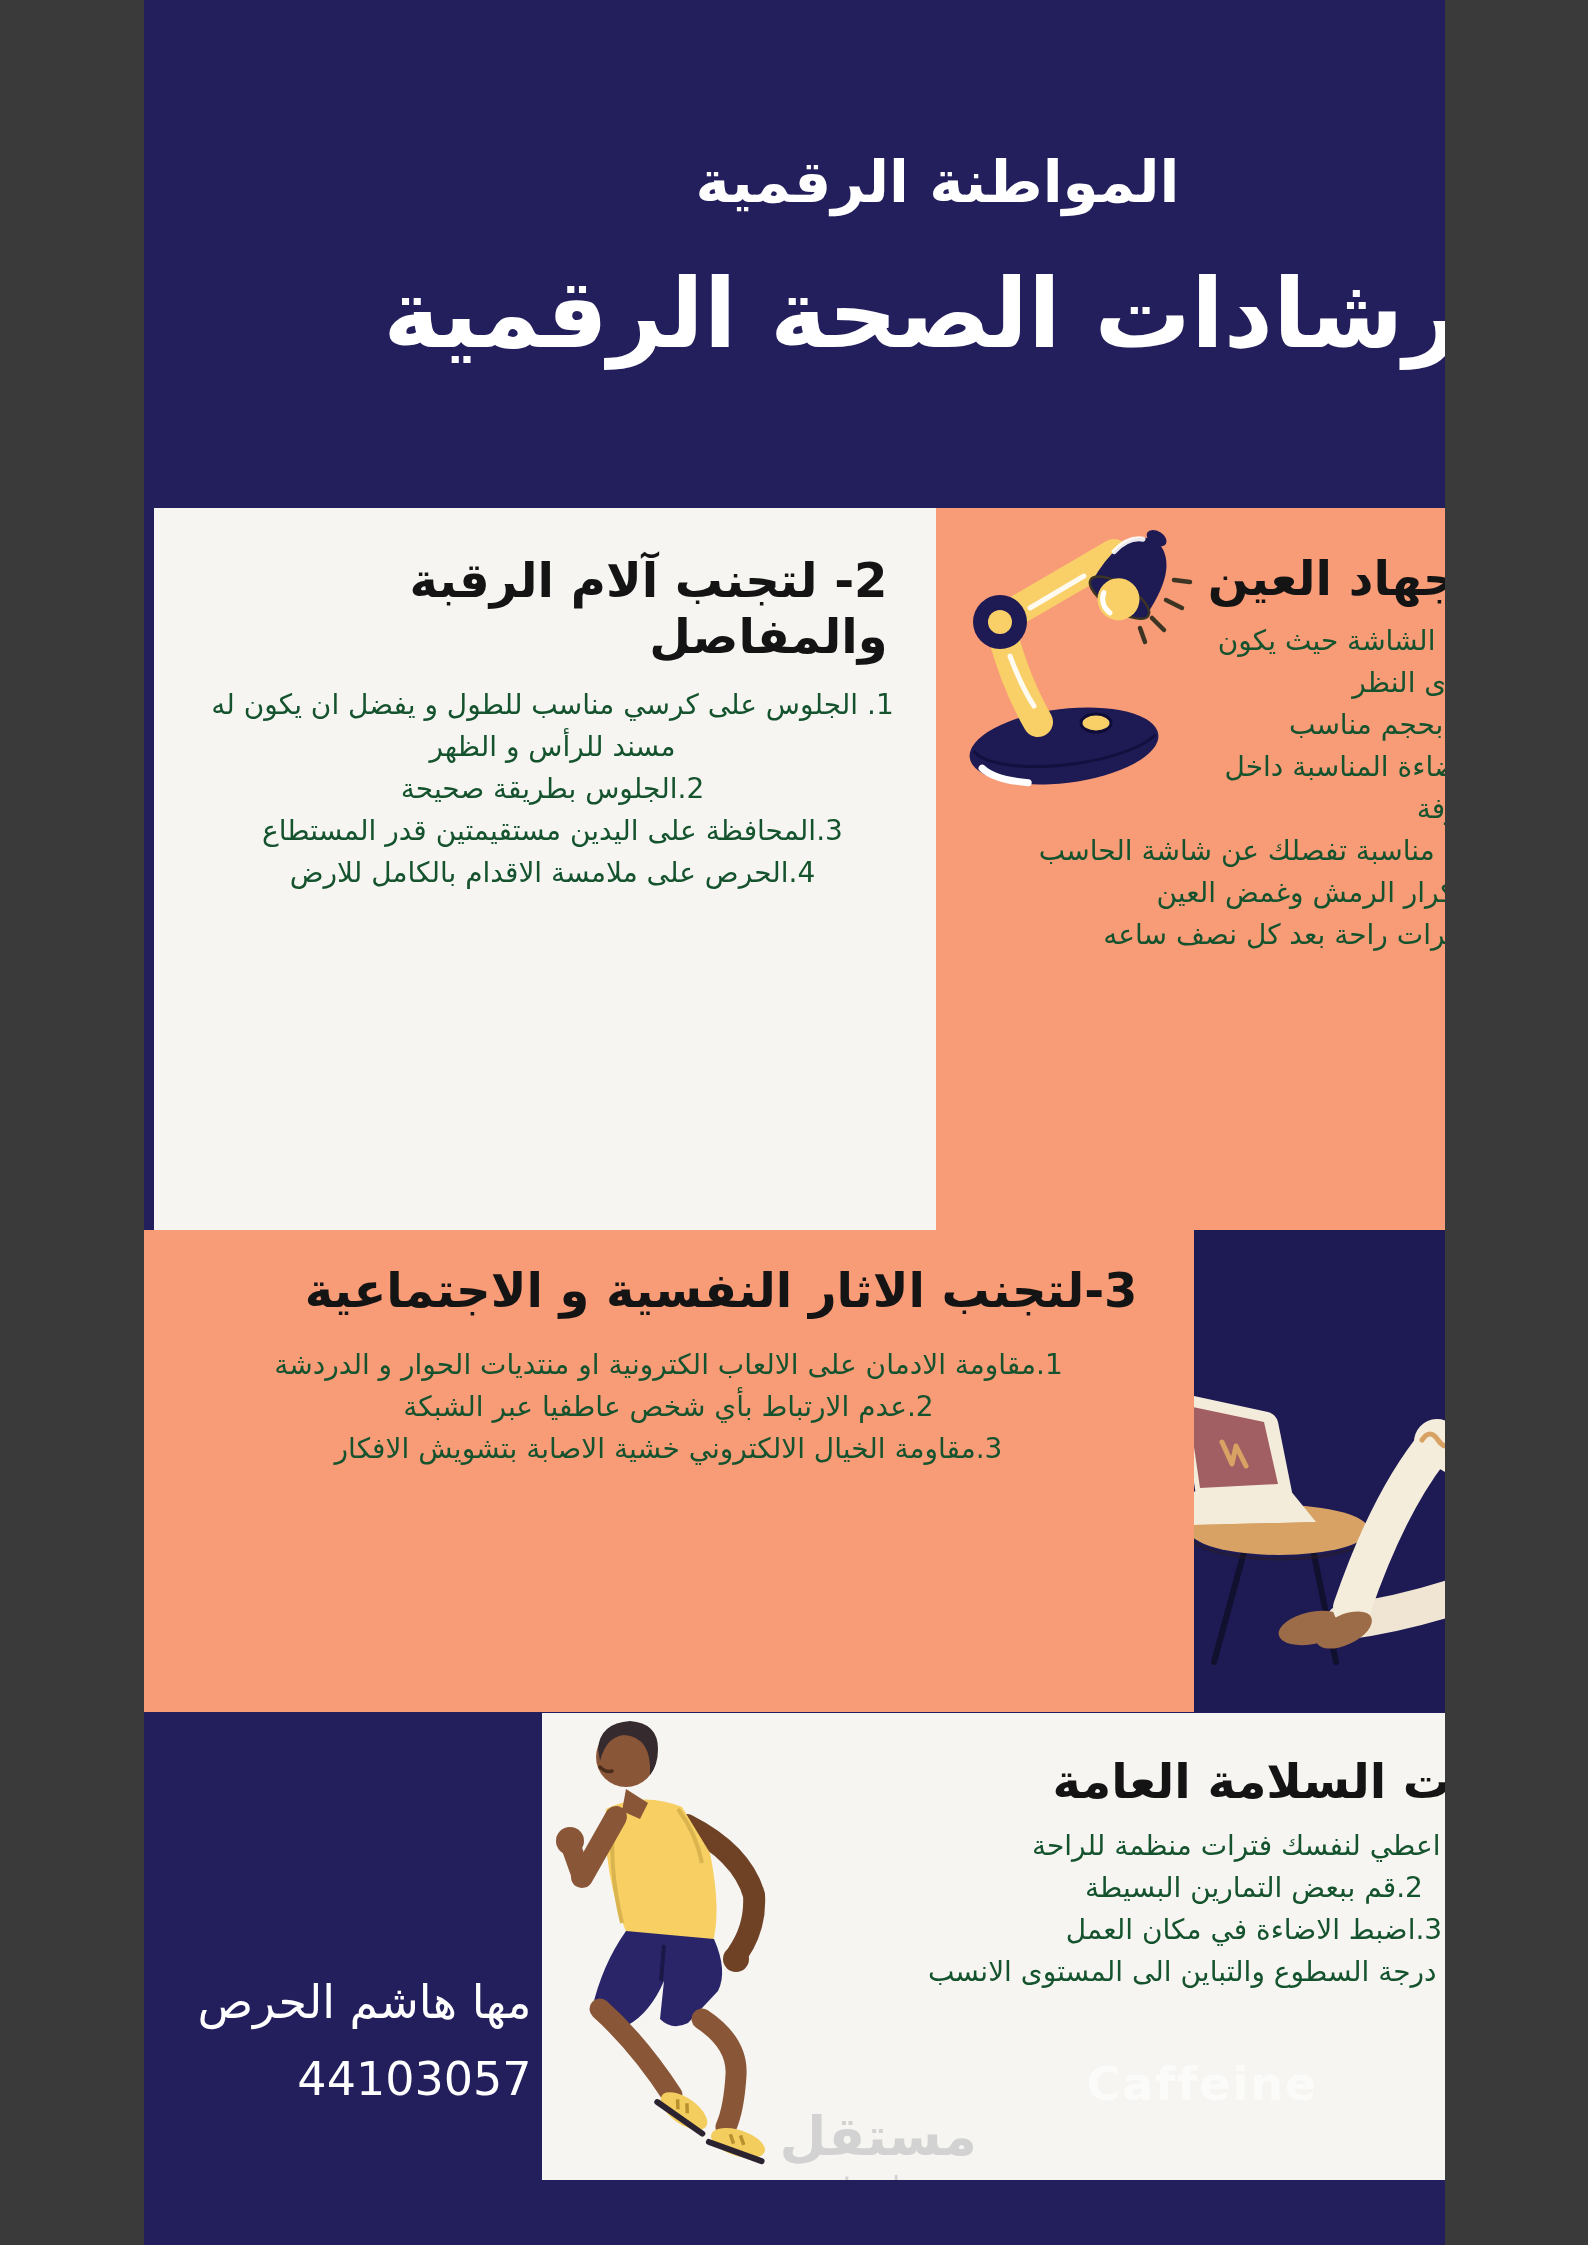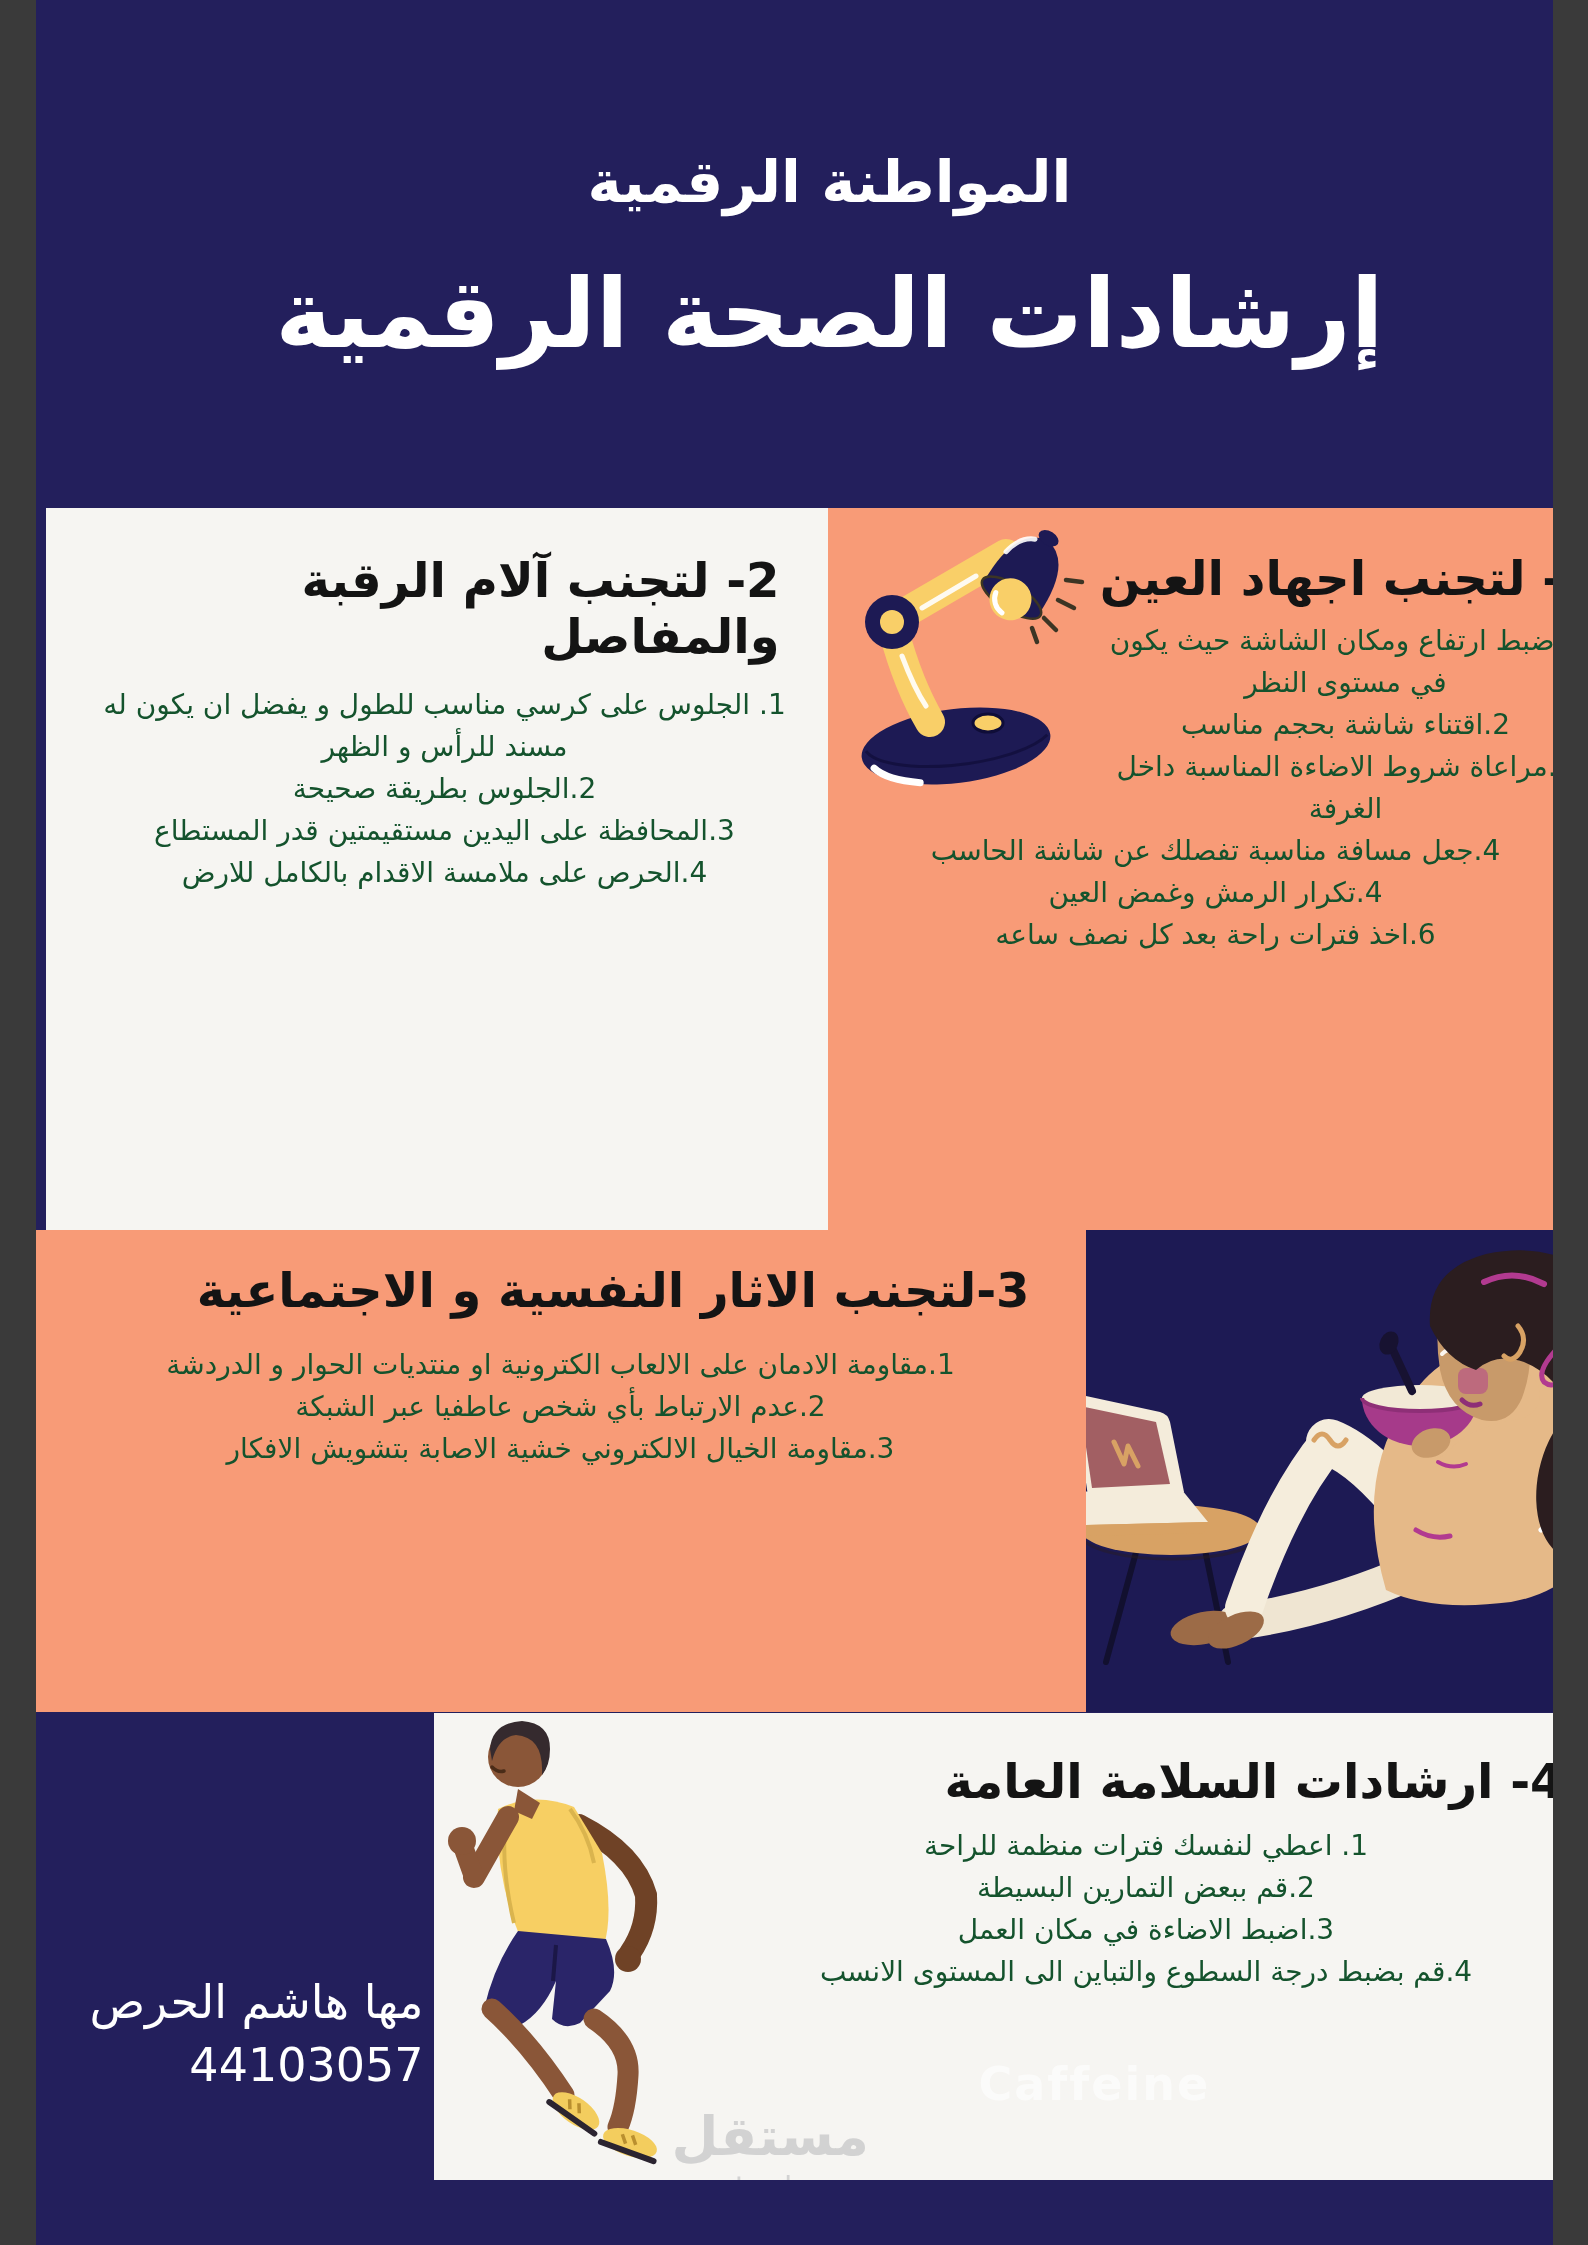--- a/index.html
+++ b/index.html
@@ -1,17 +1,17 @@
 <!DOCTYPE html>
 <html lang="ar"><head>
 <meta charset="utf-8">
 <style>
   html,body{margin:0;padding:0;background:#3a3a3a;}
   .canvas{
-    position:relative;width:1517px;height:2245px;margin:0 auto;
+    position:relative;width:1301px;height:2245px;margin:0 auto;
     background:#231f5c;overflow:hidden;
     font-family:"DejaVu Sans",sans-serif;
   }
   
   .header{position:absolute;left:0;top:0;width:1588px;height:508px;background:#231f5c;color:#fff;}
   .header .subtitle{position:absolute;top:148px;left:0;right:0;text-align:center;font-size:58px;font-weight:700;}
   .header .title{position:absolute;top:258px;left:0;right:0;text-align:center;font-size:96px;font-weight:700;}
   
   .sec h2{margin:0;font-weight:700;font-size:48px;color:#141414;text-align:right;}
   .items{font-size:28px;line-height:1.5;color:#14532d;text-align:center;}
@@ -35,21 +35,21 @@
   .panel4{position:absolute;left:398px;top:1713px;width:1186px;height:467px;background:#f6f5f2;overflow:hidden;}
   .panel4 h2{padding:40px 56px 0 0;}
   .panel4 .items{margin:16px 56px 0 295px;}
   .runner{position:absolute;left:0;top:0;width:285px;height:455px;}
   .wm-caffeine{position:absolute;left:545px;top:344px;font-size:46px;font-weight:700;color:rgba(255,255,255,0.6);letter-spacing:2px;}
   .wm-mostaql{position:absolute;left:238px;top:392px;width:264px;text-align:left;color:#d2d2d2;}
   .wm-mostaql .ar{font-size:54px;font-weight:700;}
   .wm-mostaql .url{font-size:30px;margin-top:2px;}
   
   .author{position:absolute;left:52px;top:1972px;width:336px;color:#fff;text-align:right;font-size:46px;line-height:1.32;}
-  .author .number{margin-top:2px;}
+  .author .number{margin-top:16px;}
 </style>
 </head>
 <body>
 
 <div class="canvas" dir="rtl">
 
   <div class="header">
     <div class="subtitle">المواطنة الرقمية</div>
     <div class="title">إرشادات الصحة الرقمية</div>
   </div>

